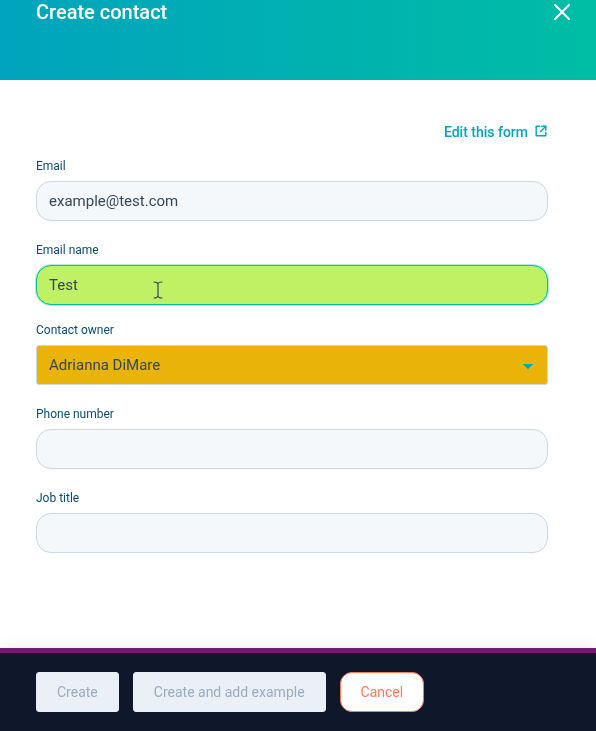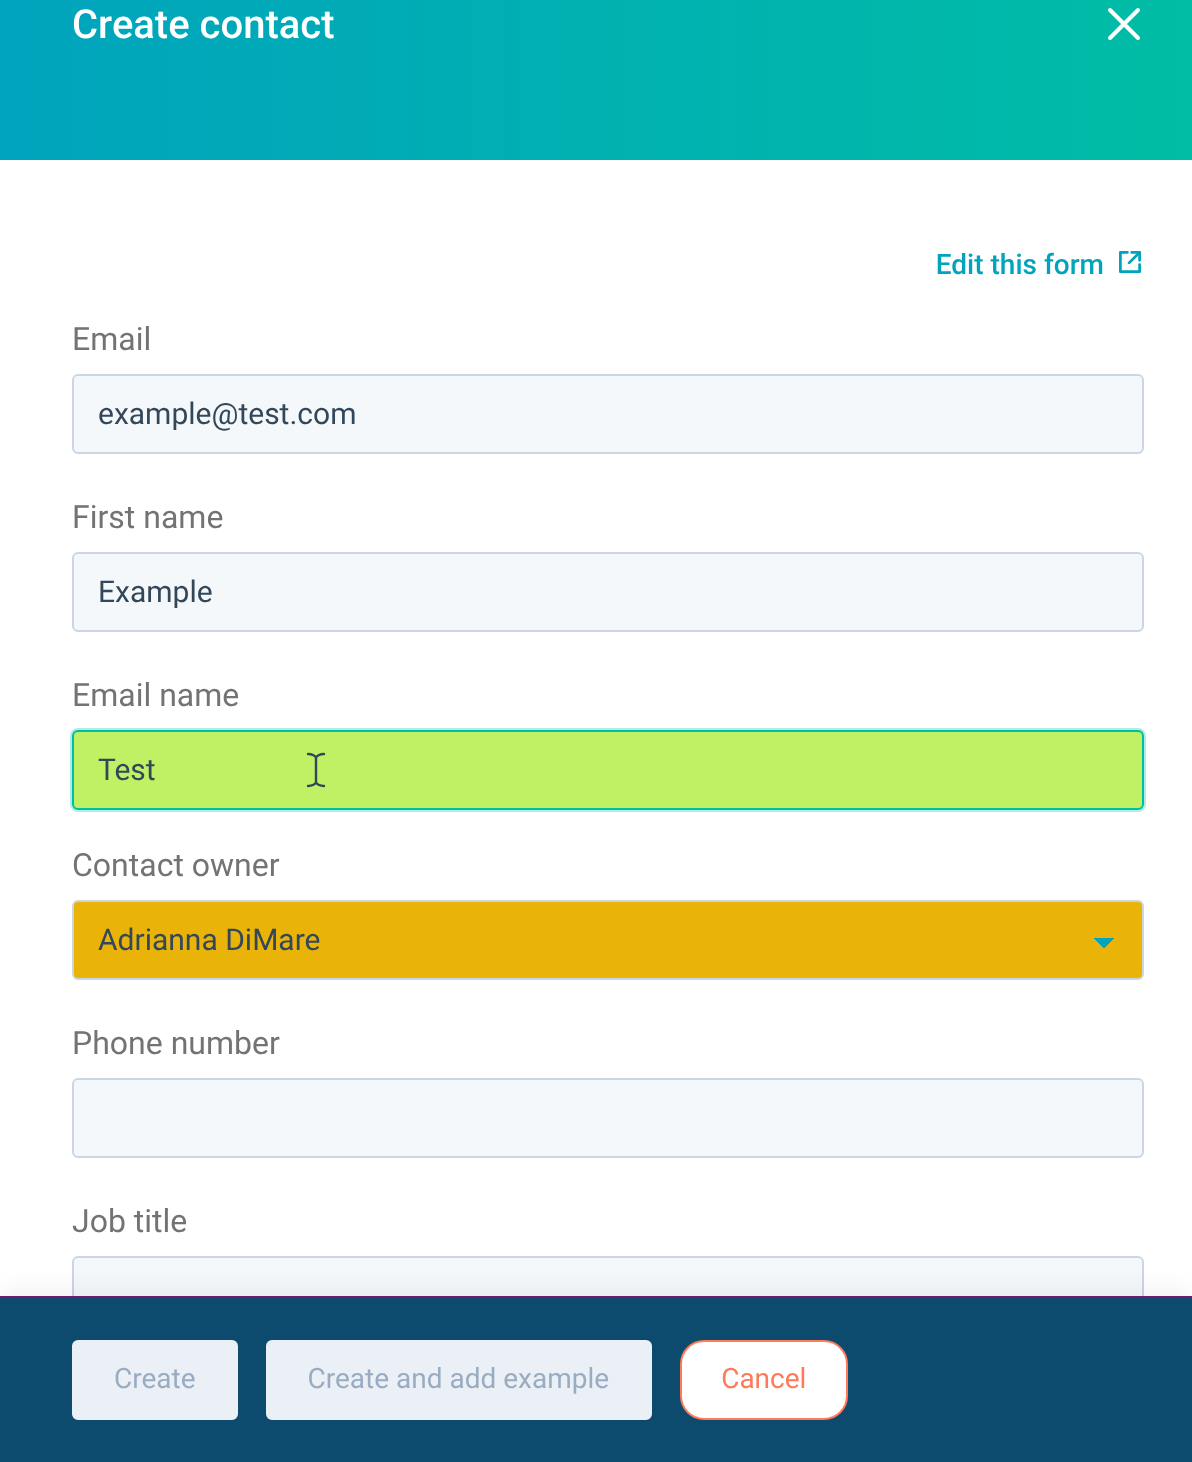--- a/index.html
+++ b/index.html
@@ -25,21 +25,21 @@
   }
   .close-icon {
     cursor: pointer;
     width: 24px;
     height: 24px;
     display: inline-flex;
     align-items: center;
     justify-content: center;
   }
   .body-area {
-    padding: 42px 24px 0 36px;
+    padding: 42px 48px 0 36px;
     overflow: hidden;
   }
   .edit-link-row {
     text-align: right;
     margin-bottom: 18px;
   }
   .edit-link {
     color: #00a4bd;
     font-size: 14px;
     font-weight: 500;
@@ -48,29 +48,29 @@
     align-items: center;
     gap: 6px;
   }
   .field-group {
     margin-bottom: 22px;
   }
   .field-group.tight {
     margin-bottom: 18px;
   }
   .field-label {
-    font-size: 16px;
-    color: #737373;
+    font-size: 12px;
+    color: #0c4a6e;
     margin-bottom: 8px;
   }
   .text-input {
     width: 100%;
     height: 40px;
     border: 1px solid #cbd6e2;
-    border-radius: 3px;
+    border-radius: 15px;
     background: #f5f8fa;
     padding: 0 12px;
     font-size: 15px;
     color: #33475b;
     font-family: inherit;
     outline: none;
   }
   .text-input.focused {
     border-color: #00bda5;
     box-shadow: 0 0 0 1px rgba(0,189,165,0.3);
@@ -100,22 +100,22 @@
     transform: translateY(-50%);
     pointer-events: none;
   }
   .footer {
     position: absolute;
     left: 0;
     right: 0;
     bottom: 0;
     width: 596px;
     height: 83px;
-    border-top: 1px solid #701a75;
-    background: #0c4a6e;
+    border-top: 5px solid #701a75;
+    background: #0f172a;
     box-shadow: 0 -4px 12px rgba(0,0,0,0.05);
     display: flex;
     align-items: center;
     padding: 0 36px;
     gap: 14px;
   }
   .btn {
     height: 40px;
     padding: 0 20px;
     border-radius: 3px;
@@ -171,24 +171,20 @@
         </svg>
       </span>
     </span>
   </div>
 
   <div class="field-group">
     <div class="field-label">Email</div>
     <input class="text-input" type="text" value="example@test.com" style="">
   </div>
 
-  <div class="field-group">
-    <div class="field-label">First name</div>
-    <input class="text-input" type="text" value="Example" style="">
-  </div>
 
   <div class="field-group tight" style="position:relative;">
     <div class="field-label">Email name</div>
     <input class="text-input focused" type="text" value="Test" style="">
     <span class="cursor-caret" style="left:116px; top:37px;">
       <svg width="12" height="20" viewBox="0 0 12 20" fill="none">
         <path d="M2 2 C4 2 6 3 6 4 C6 3 8 2 10 2 M6 4 L6 16 M2 18 C4 18 6 17 6 16 C6 17 8 18 10 18" stroke="#33475b" stroke-width="1.2" stroke-linecap="round"></path>
       </svg>
     </span>
   </div>

